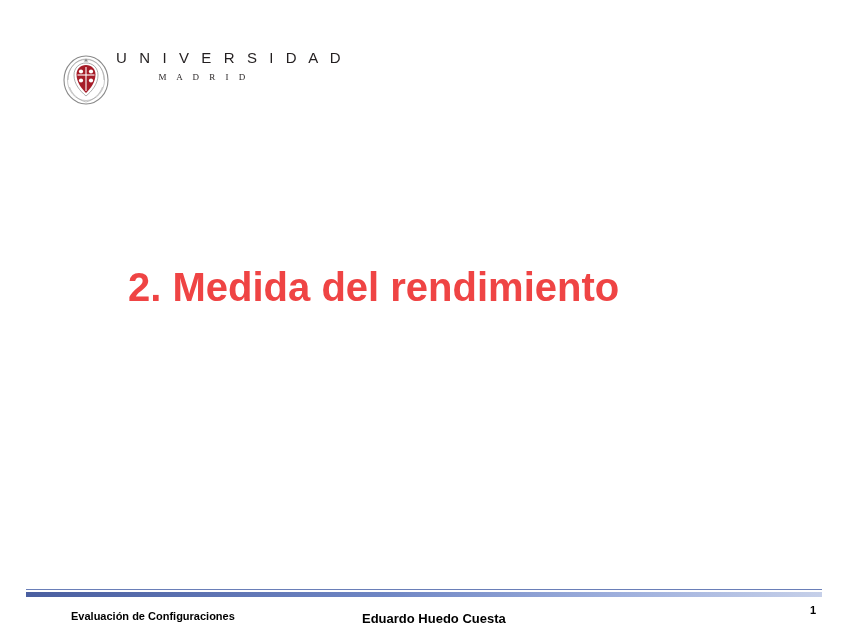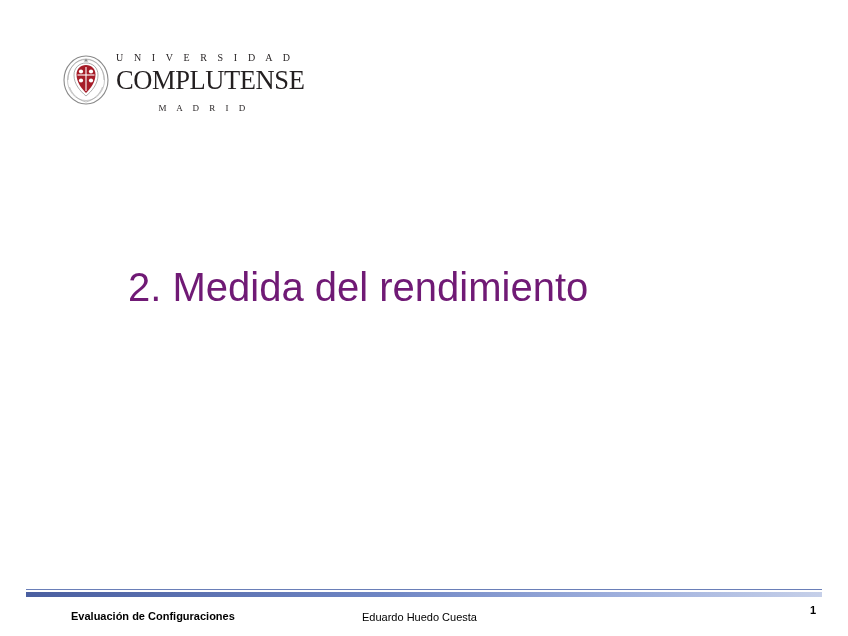--- a/index.html
+++ b/index.html
@@ -37,22 +37,22 @@
     width: 48px;
     height: 52px;
   }
   .logo-text {
     position: absolute;
     left: 54px;
     top: 0;
     width: 176px;
   }
   .logo-line-top {
-    font-family: Liberation Serif, serif;
-    font-size: 10px;
+    font-family: Liberation Sans, sans-serif;
+    font-size: 15px;
     letter-spacing: 4.1px;
     color: #231f20;
     text-align: center;
     line-height: 12px;
     white-space: nowrap;
   }
   .logo-line-main {
     font-family: "Liberation Serif", serif;
     font-size: 26.5px;
     letter-spacing: -0.4px;
@@ -73,22 +73,22 @@
     margin-top: 8px;
   }
 
   
   .slide-title {
     position: absolute;
     left: 128px;
     top: 236px;
     width: 650px;
     font-size: 40px;
-    font-weight: normal;
-    color: #701a75;
+    font-weight: bold;
+    color: #ef4444;
     line-height: 48px;
     letter-spacing: 0px;
     white-space: nowrap;
   }
 
   
   .footer-rule-thin {
     position: absolute;
     left: 26px;
     top: 589px;
@@ -111,22 +111,22 @@
     font-size: 11px;
     font-weight: bold;
     color: #000000;
     white-space: nowrap;
     margin-left: 36px;
   }
   .footer-center {
     position: absolute;
     left: 362px;
     top: 611px;
-    font-size: 11px;
-    font-weight: normal;
+    font-size: 13px;
+    font-weight: bold;
     color: #000000;
     white-space: nowrap;
   }
   .footer-page {
     position: absolute;
     left: 810px;
     top: 604px;
     font-size: 11px;
     font-weight: bold;
     color: #000000;
@@ -151,21 +151,20 @@
         <circle cx="29" cy="17.5" r="2.1" fill="#ffffff"></circle>
         <circle cx="19" cy="26.5" r="2.1" fill="#ffffff"></circle>
         <circle cx="29" cy="26.5" r="2.1" fill="#ffffff"></circle>
         <path d="M24 4.5 L26 7.5 L22 7.5 Z" fill="#8a8a8a"></path>
         <path d="M6 26 C6 14 14 5 24 5 C34 5 42 14 42 26" fill="none" stroke="#9a9a9a" stroke-width="0.6"></path>
         <path d="M7.5 33 C10 40 16 46 24 48 C32 46 38 40 40.5 33" fill="none" stroke="#9a9a9a" stroke-width="0.6"></path>
       </svg>
     </div>
     <div class="logo-text">
       <div class="logo-line-top">U N I V E R S I D A D</div>
-      <div class="logo-line-main">COMPLUTENSE</div>
       <div class="logo-line-bottom">M A D R I D</div>
     </div>
   </div>
 
   <h1 class="slide-title">2. Medida del rendimiento</h1>
 
   <div class="footer-rule-thin"></div>
   <div class="footer-rule-thick"></div>
   <div class="footer-left">Evaluación de Configuraciones</div>
   <div class="footer-center">Eduardo Huedo Cuesta</div>

